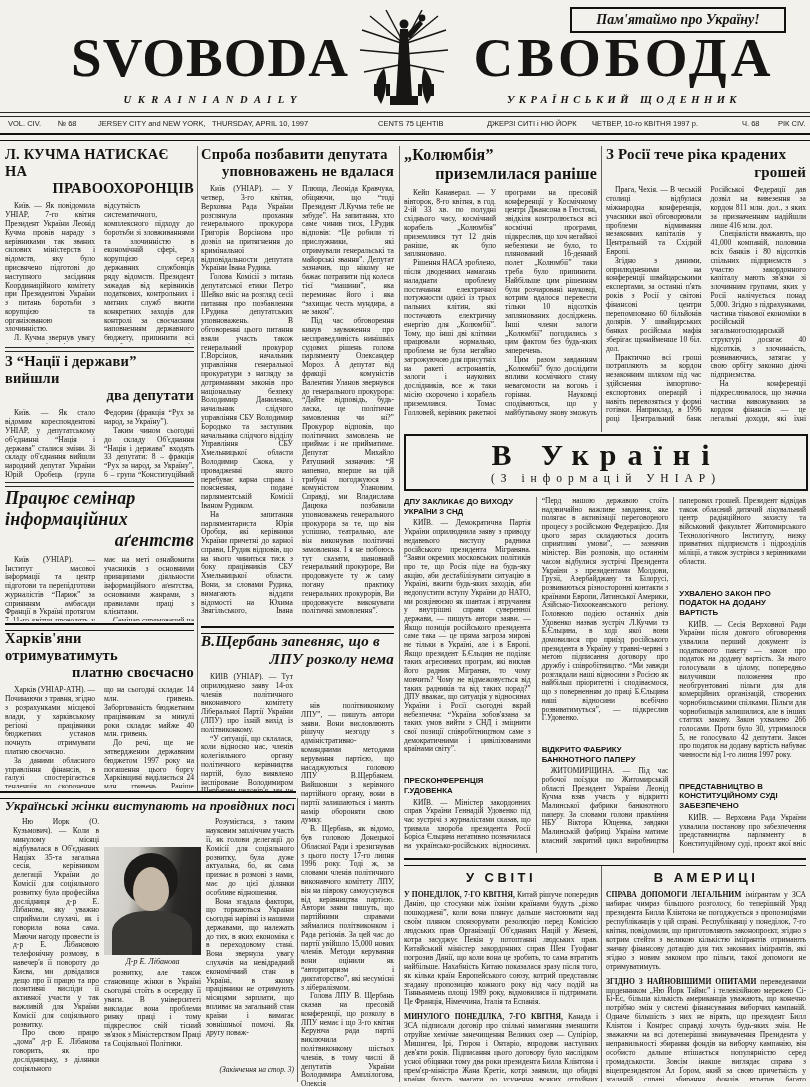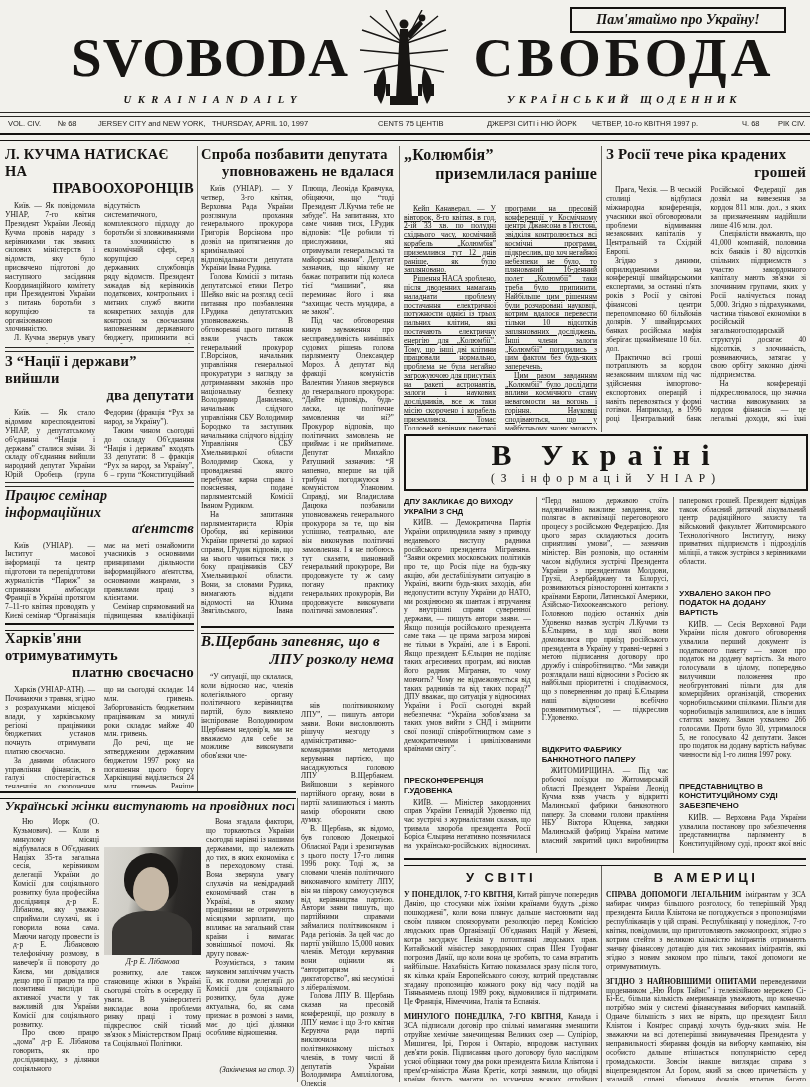--- a/index.html
+++ b/index.html
@@ -128,21 +128,21 @@
     </div>
     <div class="bt two" style="margin-top:5px;height:86px;">
         <p>Київ. — Як стало відомим кореспондентові УНІАР, у депутатському об'єднанні “Нація і держава” сталися зміни. Зі складу об'єднання вийшли народний депутат України Юрій Оробець (група “Реформи”) і Ярослав Федорин (фракція “Рух за народ, за Україну”).</p>
         <p>Таким чином сьогодні до складу Об'єднання “Нація і держава” входять 33 депутати: 8 – фракція “Рух за народ, за Україну”, 6 – група “Конституційний центр”, 3 – група “Реформи”, 2 – фракція “Соціяльно-ринковий вибір”, 1 – фракція Аграрна Партія України, 13 – позафракційні депутати.</p>
       </div>
   </div>
 
   <div class="abs rule2" style="left:5px;top:482px;width:189px;"></div>
 
   <div class="abs" style="left:5px;top:488px;width:189px;height:133px;overflow:hidden;">
-    <div class="hl hl-i" style="font-size:14px;">
+    <div class="hl hl-i" style="font-size:18px;">
       <span>Працює семінар інформаційних</span>
       <span class="l2">аґентств</span>
     </div>
     <div class="bt two" style="margin-top:4px;height:92px;">
         <p>Київ (УНІАР). — Інститут масової інформації та центр підготови та перепідготови журналістів “Париж” за сприянням амбасади Франції в Україні протягом 7–11-го квітня проводять у Києві семінар “Організація праці інформагентств”. Він має на меті ознайомити учасників з основними принципами діяльности інформаційного аґентства, основними жанрами, з правилами праці з клієнтами.</p>
         <p>Семінар спрямований на підвищення кваліфікації журналістів та ознайомлення з досвідом праці провідних інформаційних аґентств.</p>
       </div>
   </div>
 
   <div class="abs rule-heavy2" style="left:5px;top:623px;width:189px;"></div>
@@ -174,22 +174,22 @@
             <div class="ph-face"></div>
             <div class="ph-shoulders"></div>
         </div>
         <div class="caption">Д-р Е. Лібанова</div>
         <div class="bt" style="height:128px;">
             <p>розвитку, але також становище жінки в Україні сьогодні стоїть в осередку її уваги. В університеті викладає вона проблеми ринку праці і тому підкреслює свій тісний зв'язок з Міністерством Праці та Соціяльної Політики.</p>
           </div>
       </div>
       <div style="width:92px;position:relative;height:256px;">
         <div class="bt" style="height:242px;">
+            <p>Розуміється, з таким науковим запліччям участь її, як голови делегації до Комісії для соціяльного розвитку, була дуже актуальна, бо, як сама признає в розмові з нами, має до цієї ділянки особливе відношення.</p>
             <p>Вона згадала фактори, що торкаються України сьогодні нарівні із нашими державами, що належать до тих, в яких економіка є в переходовому стані. Вона звернула увагу слухачів на невідрадний економічний стан в Україні, в якому працівники не отримують місяцями зарплати, що впливає на загальний стан країни і вимагає зовнішньої помочі. Як другу поваж-</p>
-            <p>Розуміється, з таким науковим запліччям участь її, як голови делегації до Комісії для соціяльного розвитку, була дуже актуальна, бо, як сама признає в розмові з нами, має до цієї ділянки особливе відношення.</p>
           </div>
         <div class="cont-note abs" style="right:0;bottom:0;width:92px;">(Закінчення на стор. 3)</div>
       </div>
     </div>
   </div>
 
   <div class="abs" style="left:201px;top:146px;width:193px;height:477px;overflow:hidden;">
     <div class="hl">
       <span>Спроба позбавити депутата</span>
       <span class="l2">уповноважень не вдалася</span>
@@ -202,37 +202,38 @@
       </div>
   </div>
 
   <div class="abs rule-heavy2" style="left:201px;top:626px;width:193px;"></div>
 
   <div class="abs hl hl-i" style="left:201px;top:633px;width:193px;font-size:15px;">
     <span>В.Щербань запевняє, що в</span>
     <span class="l2">ЛПУ розколу нема</span>
   </div>
   <div class="abs bt" style="left:201px;top:673px;width:92px;height:118px;">
+      <p>КИЇВ (УНІАР). — Тут оприлюднено заяву 14-ох членів політичного виконавчого комітету Ліберальної Партії України (ЛПУ) про їхній вихід із політвиконкому.</p>
       <p>“У ситуації, що склалася, коли відносно нас, членів колегіяльного органу політичного керівництва партій, було виявлено інспіроване Володимиром Щербанем недовір'я, ми не вважаємо для себе за можливе виконувати обов'язки чле-</p>
     </div>
   <div class="abs shc" style="left:301px;top:702px;width:93px;height:406px;">
     <div class="bt" style="height:392px;">
         <p>нів політвиконкому ЛПУ”, — пишуть автори заяви. Вони висловлюють рішучу незгоду з адміністративно-командними методами керування партією, що насаджуються головою ЛПУ В.Щербанем. Вийшовши з керівного партійного органу, вони в партії залишаються і мають намір обороняти свою думку.</p>
         <p>В. Щербань, як відомо, був головою Донецької Обласної Ради і зрезигнував з цього посту 17-го липня 1996 року. Тоді ж, за словами членів політичного виконавчого комітету ЛПУ, він на півроку самоусунувся від керівництва партією. Автори заяви пишуть, що партійними справами займалися політвиконком і Рада регіонів. За цей час до партії увійшло 15,000 нових членів. Методи керування вони оцінили як “авторитаризм і диктаторство”, які несумісні з лібералізмом.</p>
         <p>Голова ЛПУ В. Щербань сказав на пресовій конференції, що розколу в ЛПУ немає і що 3-го квітня Керуюча рада партії виключила з політвиконкому шістьох членів, в тому числі й депутатів України Володимира Амплілогова, Олексія</p>
       </div>
     <div class="cont-note abs" style="right:0;bottom:0;width:93px;">(Закінчення на стор. 3)</div>
   </div>
 
   <div class="abs" style="left:404px;top:146px;width:193px;height:284px;overflow:hidden;">
     <div class="hl" style="font-size:16px;">
       <span>„Колюмбія”</span>
       <span class="l2">приземлилася раніше</span>
     </div>
-    <div class="bt two" style="margin-top:21px;height:232px;text-decoration:underline;">
+    <div class="bt two" style="margin-top:5px;height:232px;">
         <p>Кейп Канаверал. — У вівторок, 8-го квітня, в год. 2-ій 33 хв. по полудні східнього часу, космічний корабель „Колюмбія” приземлився тут 12 днів раніше, як було запляновано.</p>
         <p>Рішення НАСА зроблено, після дводенних намагань наладнати проблему постачання електричної потужности однієї із трьох пальних клітин, які постачають електричну енергію для „Колюмбії”. Тому, що інші дві клітини працювали нормально, проблема не була негайно загрожуючою для присутніх на ракеті астронавтів, залоги і наукових дослідників, все ж таки місію скорочено і корабель приземлився. Томас Голловей, керівник ракетної програми на пресовій конференції у Космічному центрі Джансона в Гюстоні, звідкіля контролюється всі космічні програми, підкреслив, що хоч негайної небезпеки не було, то плянований 16-денний полет „Колюмбії” таки треба було припинити. Найбільше цим рішенням були розчаровані науковці, котрим вдалося перевести тільки 10 відсотків заплянованих досліджень. Інші члени залоги „Колюмбії” погодились з цим фактом без будь-яких заперечень.</p>
         <p>Цим разом завданням „Колюмбії” було дослідити впливи космічного стану невагомости на вогонь і горіння. Науковці сподіваються, що у майбутньому знову зможуть післати своїх дослідників у космос, щоб докінчити розпочату справу.</p>
       </div>
   </div>
 
   <div class="abs" style="left:606px;top:146px;width:200px;height:284px;overflow:hidden;">
     <div class="hl" style="font-size:15px;">
       <span>З Росії тече ріка крадених</span>
       <span class="l2">грошей</span>

